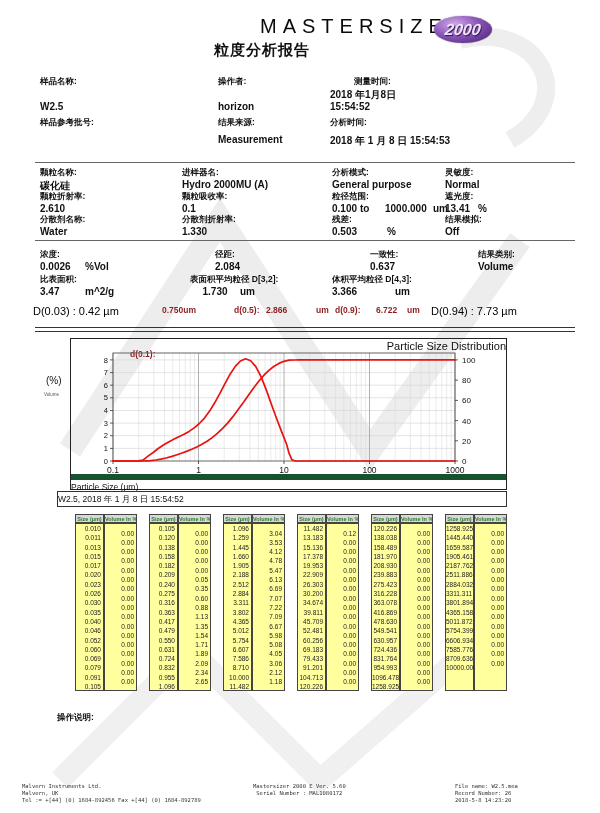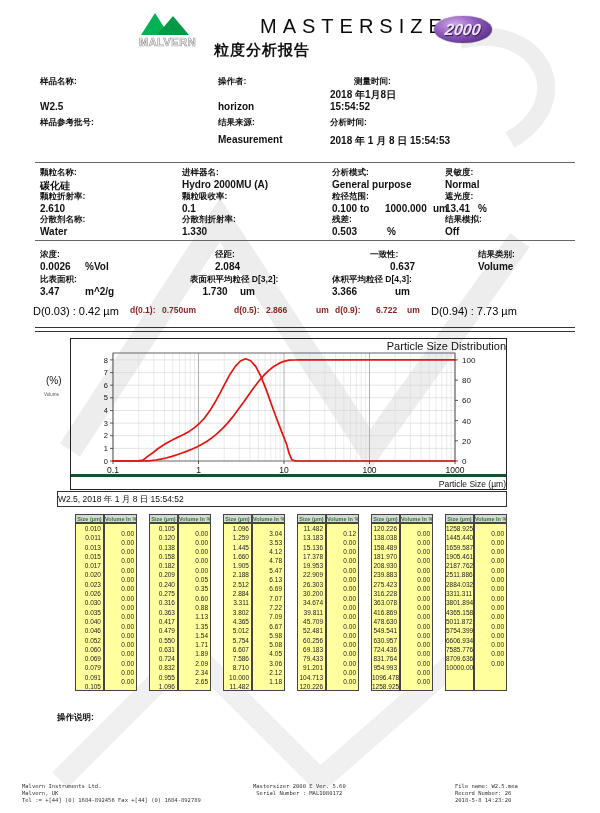--- a/index.html
+++ b/index.html
@@ -17,22 +17,22 @@
   .badge{position:absolute;left:434px;top:16px;width:58px;height:27px;border-radius:50%;
          background:radial-gradient(ellipse at 35% 30%, #cfa9ea 0%, #8a56b8 45%, #421c6e 100%);
          display:flex;align-items:center;justify-content:center;box-shadow:0 0 1px #2d1247;}
   .badge span{font-style:italic;font-weight:bold;font-size:16px;color:#efe3fa;
               text-shadow:1px 1px 1px #2d1247;transform:skewX(-8deg);}
   .report-title{position:absolute;left:214px;top:41px;font-size:15px;font-weight:bold;letter-spacing:1px;}
 
   
   .chart-box{position:absolute;left:70px;top:338px;width:437px;height:152px;border:1px solid #222;box-sizing:border-box;}
   .chart-title{position:absolute;top:1px;left:0;right:0;text-align:right;font-size:11px;color:#111;}
-  .chart-xlabel{position:absolute;bottom:0;left:0;right:0;height:15px;border-top:3px solid #14532d;
-                text-align:right;font-size:8.5px;line-height:14px;box-sizing:border-box;margin-top:39px;}
+  .chart-xlabel{position:absolute;bottom:0;left:0;right:0;height:15px;border-top:6px solid #14532d;
+                text-align:left;font-size:8.5px;line-height:14px;box-sizing:border-box;margin-top:39px;}
   .ylab{position:absolute;left:46px;top:375px;font-size:10px;}
   .ylab-sub{position:absolute;left:44px;top:392px;font-size:4.5px;color:#555;}
   .legend-box{position:absolute;left:57px;top:491px;width:450px;height:16px;border:1px solid #333;
               font-size:8.5px;line-height:14px;box-sizing:border-box;white-space:nowrap;}
 
   
   #table-root{position:absolute;left:75px;top:514px;display:flex;gap:12px;}
   .tgroup{width:62px;}
   .throw{display:flex;}
   .th{background:#d9d9d9;border:1px solid #444;color:#2c7a2c;font-size:5.5px;font-weight:bold;
@@ -61,27 +61,20 @@
   <svg class="abs" style="left:30px;top:140px;" width="540" height="350">
     <path d="M40 310 L190 80 L340 310 L490 100" stroke="#ededed" stroke-width="24" fill="none"></path>
   </svg>
   <svg class="abs" style="left:60px;top:10px;" width="530" height="170">
     <path d="M400 30 C 480 10, 520 90, 450 130" stroke="#eeeeee" stroke-width="18" fill="none"></path>
   </svg>
   <svg class="abs" style="left:40px;top:600px;" width="520" height="200">
     <path d="M20 180 L150 50 L280 180 L440 40" stroke="#f0f0f0" stroke-width="22" fill="none"></path>
   </svg>
 
-  <div class="abs" style="left:138px;top:8px;width:60px;height:42px;">
-    <svg width="60" height="42">
-      <polygon points="3,27 17,5 31,27" fill="#00b254"></polygon>
-      <polygon points="19,27 35,8 51,27" fill="#009a47"></polygon>
-      <text x="1" y="38" font-size="11" font-weight="bold" letter-spacing="0.5" fill="#ffffff" stroke="#9a9a9a" stroke-width="0.7">MALVERN</text>
-    </svg>
-  </div>
   <div class="mastersizer">MASTERSIZER</div>
   <div class="badge">
     <span>2000</span>
   </div>
   <div class="report-title">粒度分析报告</div>
 
   <div class="abs lbl" style="left:40px;top:76px;">样品名称:</div>
   <div class="abs lbl" style="left:218px;top:76px;">操作者:</div>
   <div class="abs lbl" style="left:330px;top:76px;margin-left:24px;">测量时间:</div>
   <div class="abs val" style="left:330px;top:88px;">2018 年1月8日</div>
@@ -133,39 +126,39 @@
   <div class="hline" style="top:240px;"></div>
 
   <div class="abs lbl" style="left:40px;top:249px;">浓度:</div>
   <div class="abs lbl" style="left:215px;top:249px;">径距:</div>
   <div class="abs lbl" style="left:370px;top:249px;">一致性:</div>
   <div class="abs lbl" style="left:478px;top:249px;">结果类别:</div>
   <div class="abs val" style="left:40px;top:261px;">
     <span style="display:inline-block;min-width:45px;">0.0026</span><span>%Vol</span>
   </div>
   <div class="abs val" style="left:215px;top:261px;">2.084</div>
-  <div class="abs val" style="left:370px;top:261px;margin-left:20px;">0.637</div>
+  <div class="abs val" style="left:370px;top:261px;">0.637</div>
   <div class="abs val" style="left:478px;top:261px;">Volume</div>
 
   <div class="abs lbl" style="left:40px;top:274px;">比表面积:</div>
   <div class="abs lbl" style="left:190px;top:274px;">表面积平均粒径 D[3,2]:</div>
   <div class="abs lbl" style="left:332px;top:274px;">体积平均粒径 D[4,3]:</div>
   <div class="abs val" style="left:40px;top:286px;">
     <span style="display:inline-block;min-width:45px;">3.47</span><span>m^2/g</span>
   </div>
   <div class="abs val" style="left:190px;top:286px;">
     <span style="display:inline-block;min-width:50px;text-align:center;">1.730</span><span>um</span>
   </div>
   <div class="abs val" style="left:332px;top:286px;">
     <span style="display:inline-block;min-width:63px;">3.366</span><span>um</span>
   </div>
 
   <div class="abs" style="left:0;top:305px;width:600px;height:14px;">
     <span class="abs dserif" style="left:33px;">D(0.03) : 0.42 µm</span>
-    <span class="abs dred" style="left:130px;">d(0.1):</span>
+    <span class="abs dred" style="left:130px;margin-top:44px;">d(0.1):</span>
     <span class="abs dred" style="left:162px;">0.750um</span>
     <span class="abs dred" style="left:234px;">d(0.5):</span>
     <span class="abs dred" style="left:266px;">2.866</span>
     <span class="abs dred" style="left:316px;">um</span>
     <span class="abs dred" style="left:335px;">d(0.9):</span>
     <span class="abs dred" style="left:376px;">6.722</span>
     <span class="abs dred" style="left:407px;">um</span>
     <span class="abs dserif" style="left:431px;">D(0.94) : 7.73 µm</span>
   </div>
 

